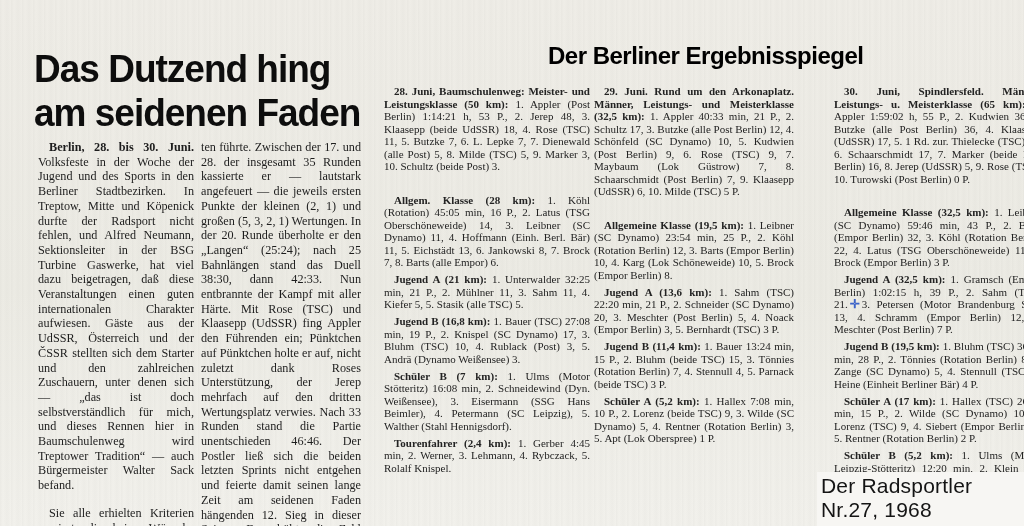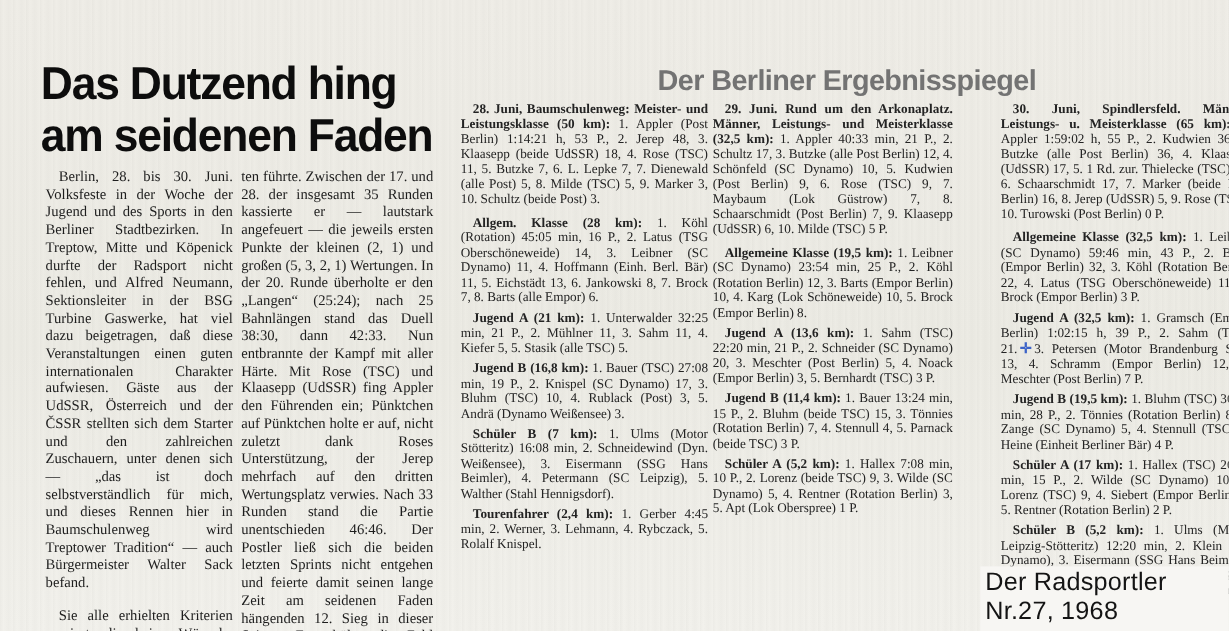--- a/index.html
+++ b/index.html
@@ -23,37 +23,37 @@
   }
   
   .artcol{
     top:140px; width:156px; text-align:justify;
     font-size:12.2px; line-height:14.7px; color:#1d1d1d;
   }
   #artcol1{left:38px;}
   #artcol2{left:201px; width:160px;}
   .artcol p{margin:0 0 13px 0; text-indent:11px;}
   .artcol p.nofirst{text-indent:0;}
-  .dateline{font-weight:normal;}
+  .dateline{font-weight:bold;}
   
   .restitle{
-    left:548px; top:54px; width:350px;
+    left:548px; top:42px; width:350px;
     font-family:"Liberation Sans", sans-serif;
-    font-weight:bold; font-size:24px; letter-spacing:-0.5px; color:#737373;
+    font-weight:bold; font-size:24px; letter-spacing:-0.5px; color:#000000;
   }
   
   .rescol{
     top:85px; text-align:justify;
     font-size:11px; line-height:12.5px; color:#232323;
   }
   #rescol1{left:384px; width:206px;}
   #rescol2{left:594px; width:200px;}
   #rescol3{left:834px; width:208px;}
   .rescol p{margin:0 0 4.5px 0; text-indent:10px;}
-  .rescol p.gap{margin-top:7px;}
+  .rescol p.gap{margin-top:21px;}
   .sech{font-weight:bold;}
   .mark{color:#3c63c8; font-weight:bold; padding:0 2px; font-size:12px;}
   .rbyline{font-weight:bold; float:right;}
   
   .caption{
     left:817px; top:472px; width:210px;
     font-family:"Liberation Sans", sans-serif;
     font-size:21px; letter-spacing:0.2px; color:#141414;
     background:#f7f6f3; padding:2px 4px 4px 4px;
   }

